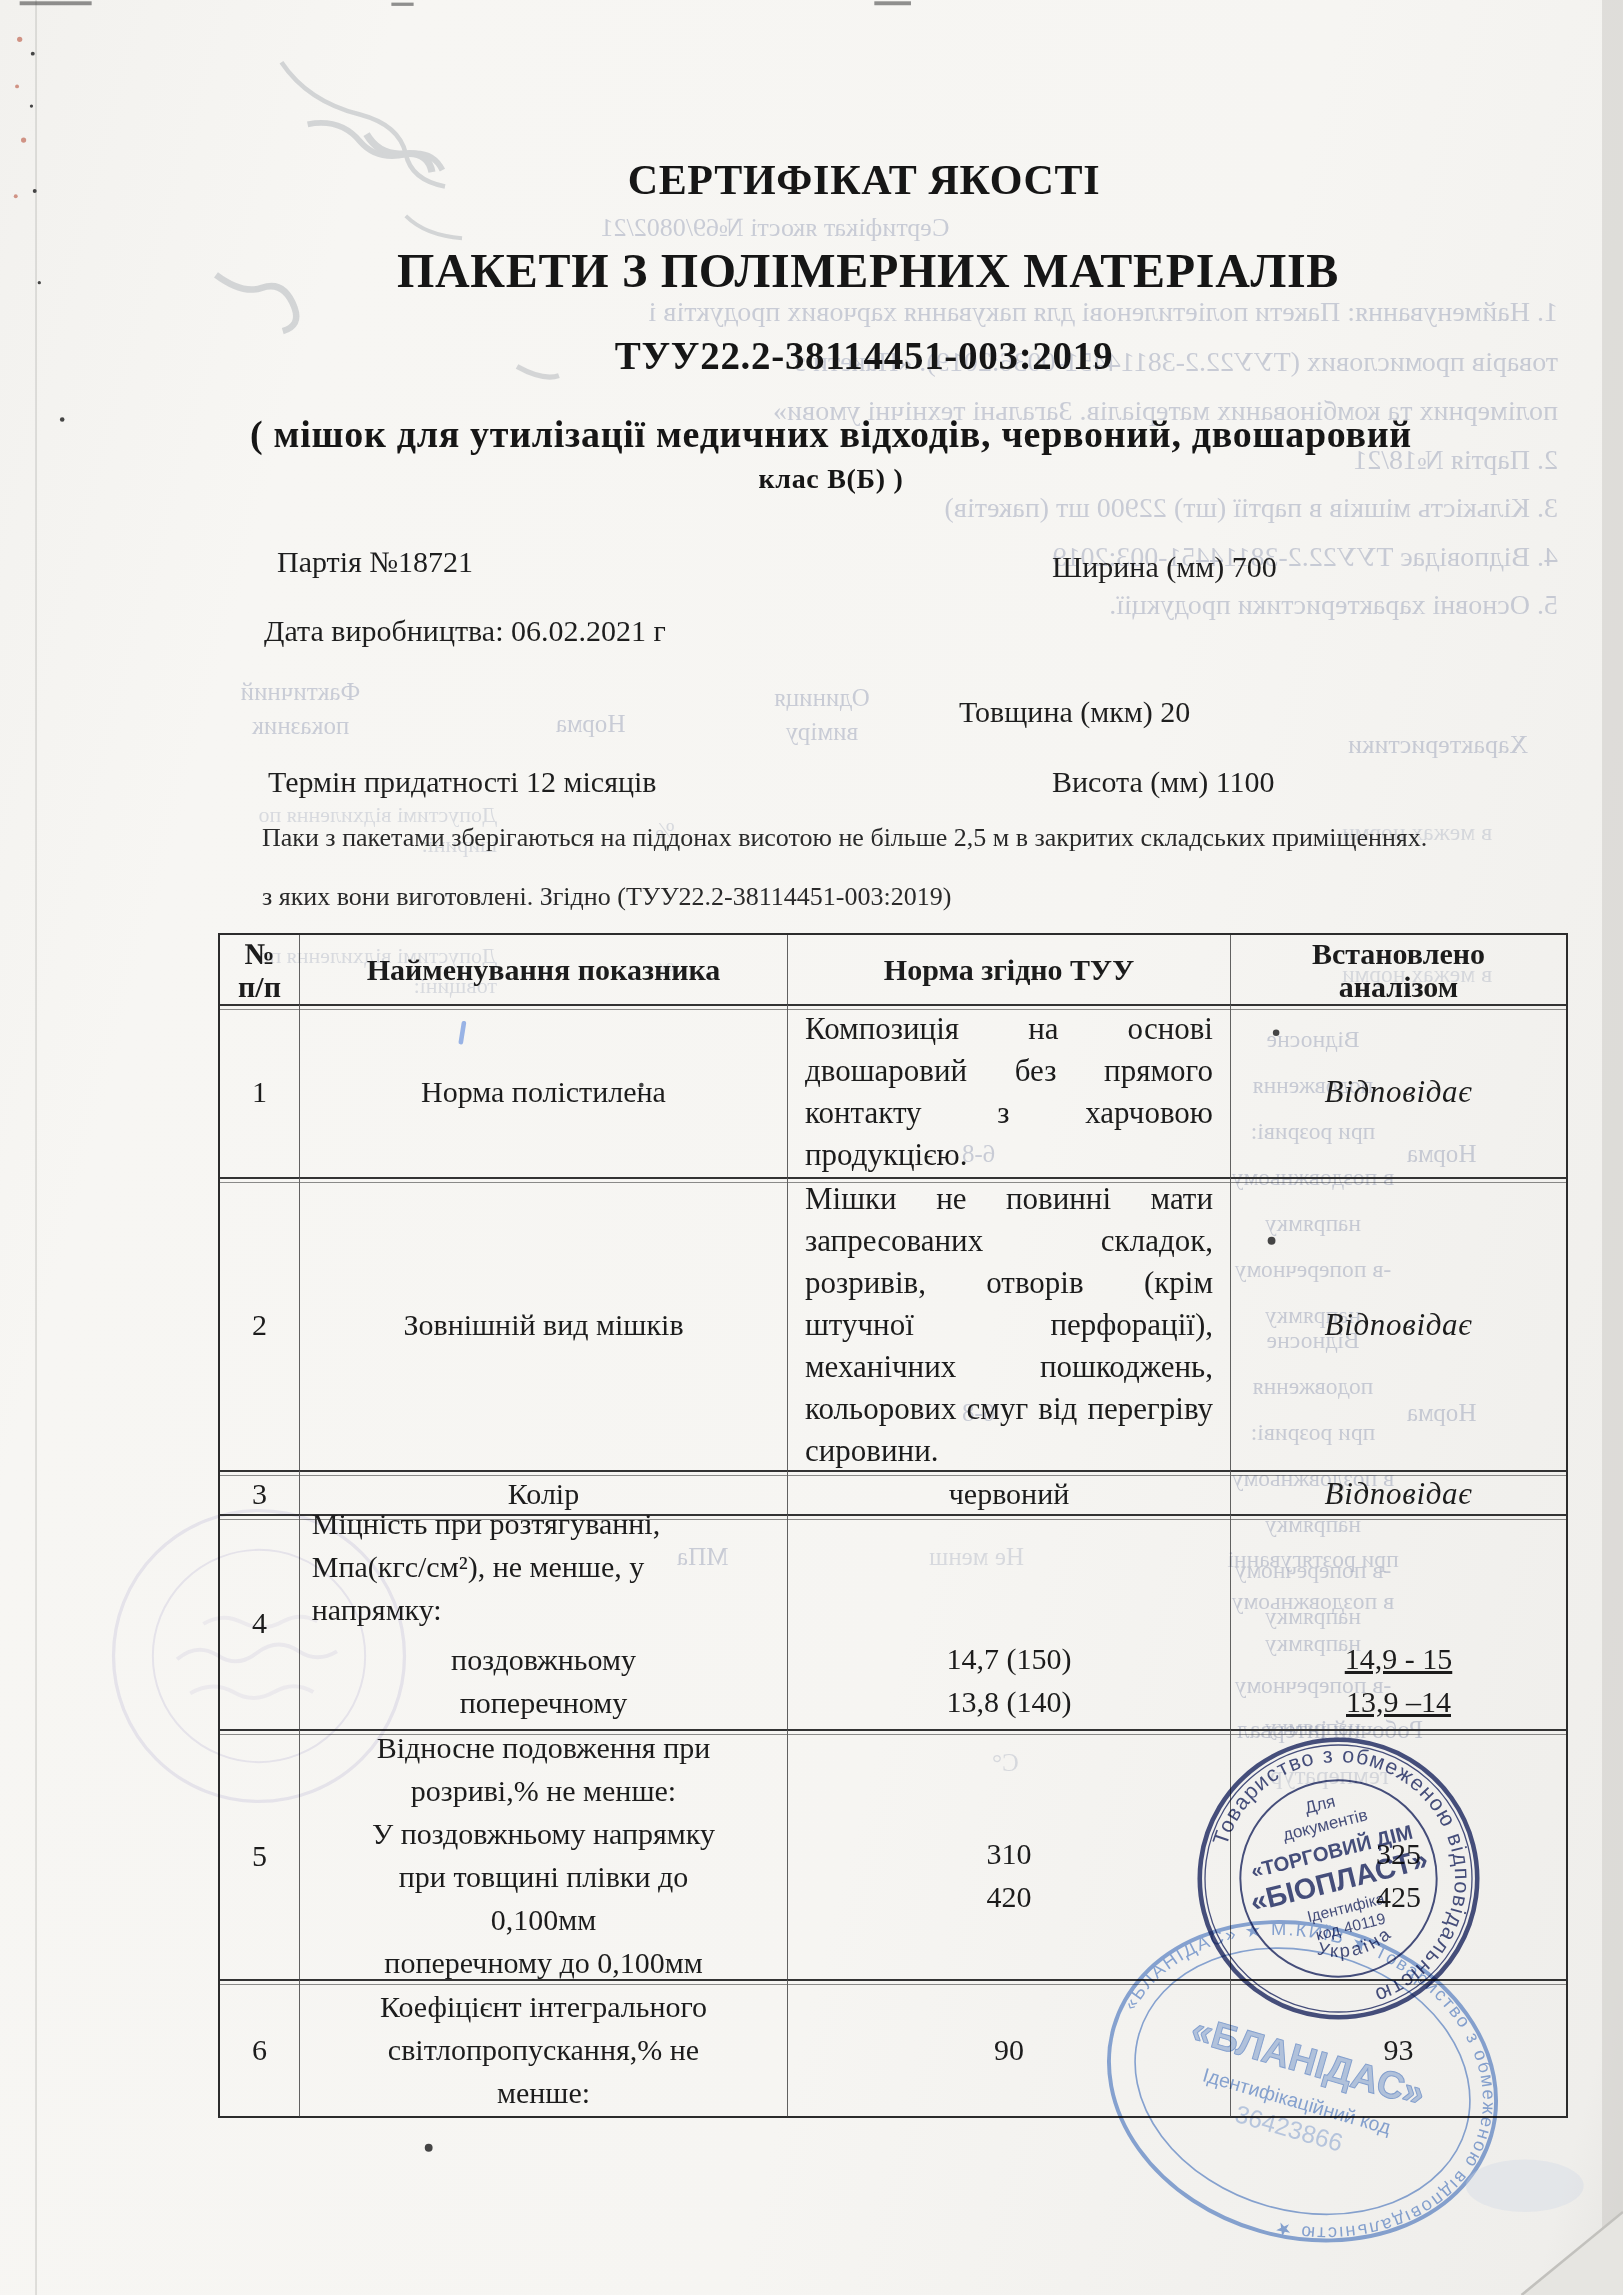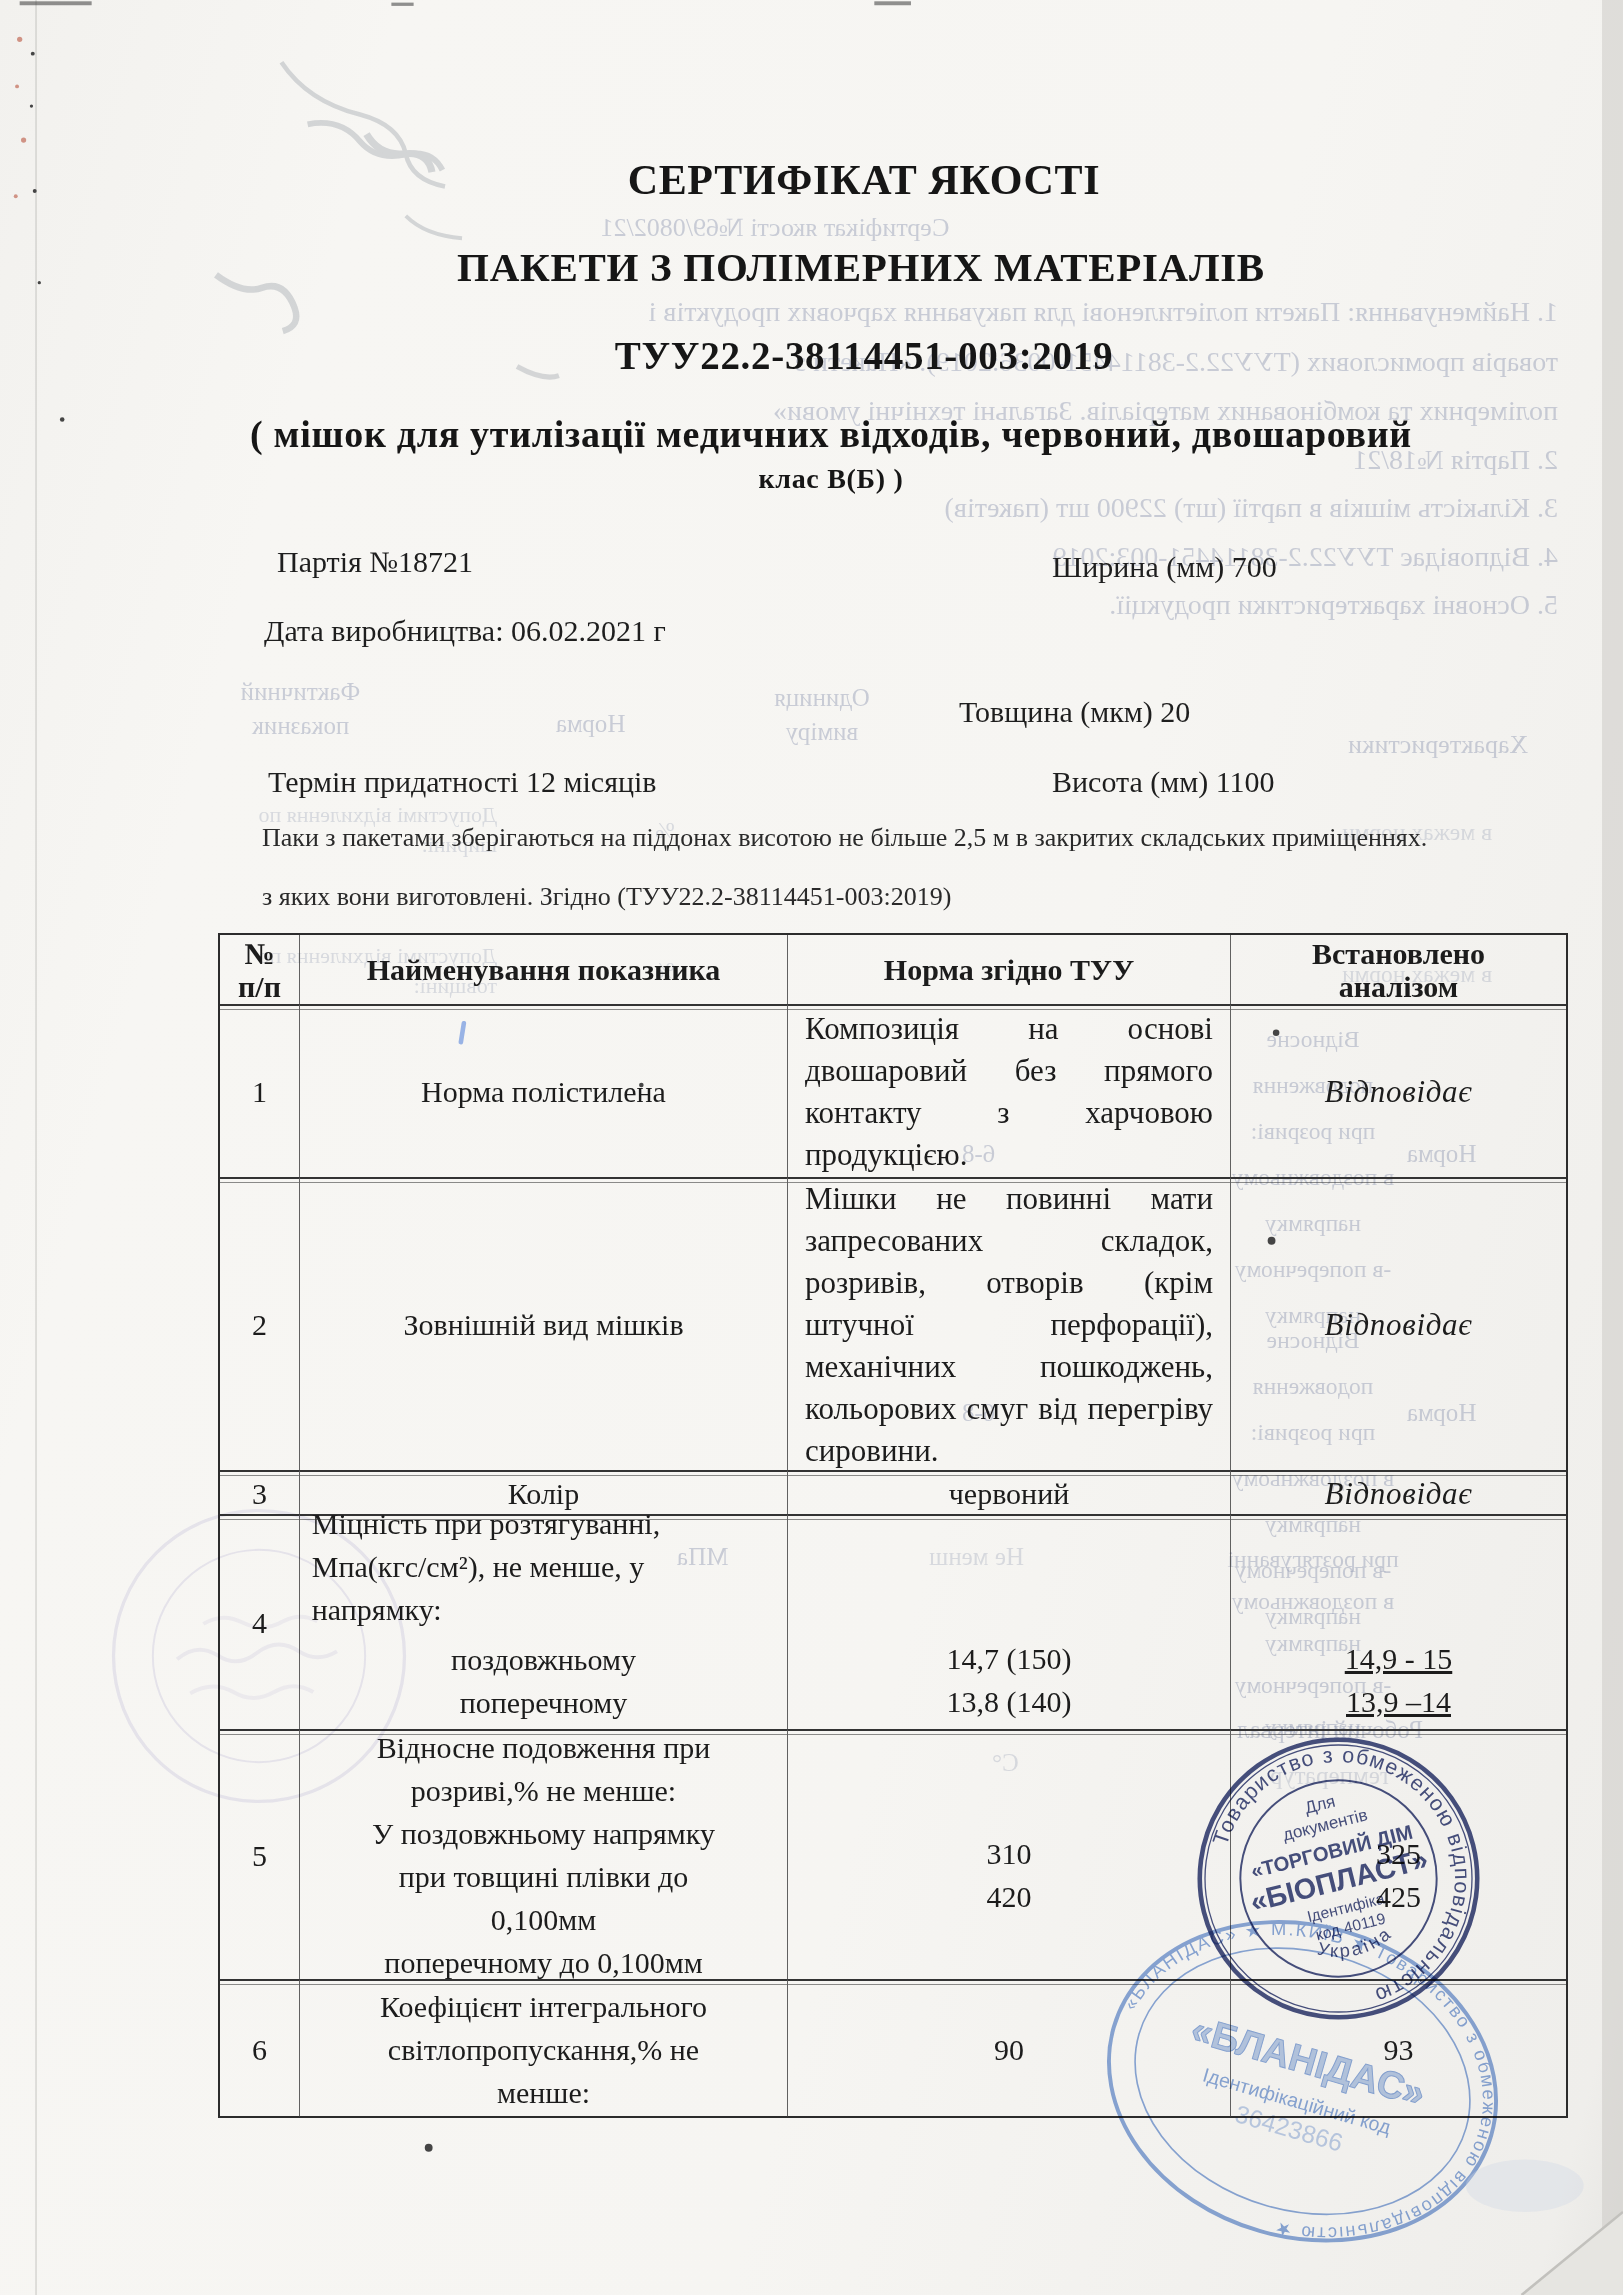--- a/index.html
+++ b/index.html
@@ -94,21 +94,21 @@
   <div class="abs ghost" style="left:1407px;top:1140px;font-size:25px;">Норма</div>
   <div class="abs ghost" style="left:962px;top:1399px;font-size:25px;">6-8</div>
   <div class="abs ghost" style="left:1407px;top:1399px;font-size:25px;">Норма</div>
   <div class="abs ghost" style="left:677px;top:1543px;font-size:25px;">МПа</div>
   <div class="abs ghost soft" style="left:929px;top:1543px;font-size:25px;">Не менш</div>
   <div class="abs ghost" style="left:1237px;top:1716px;font-size:25px;">Робочий інтервал</div>
   <div class="abs ghost soft" style="left:1270px;top:1762px;font-size:25px;">температур</div>
   <div class="abs ghost soft" style="left:992px;top:1749px;font-size:25px;">С°</div>
 
   <div class="abs title ctr" style="left:118px;top:156px;width:1492px;font-size:42px;">СЕРТИФІКАТ ЯКОСТІ</div>
-  <div class="abs title ctr" style="left:115px;top:243px;width:1492px;font-size:41px;">ПАКЕТИ З ПОЛІМЕРНИХ МАТЕРІАЛІВ</div>
+  <div class="abs title ctr" style="left:122px;top:243px;width:1492px;font-size:48px;">ПАКЕТИ З ПОЛІМЕРНИХ МАТЕРІАЛІВ</div>
   <div class="abs title ctr" style="left:118px;top:333px;width:1492px;font-size:39px;">ТУУ22.2-38114451-003:2019</div>
   <div class="abs title ctr" style="left:85px;top:412px;width:1492px;font-size:38px;">( мішок для утилізації медичних відходів, червоний, двошаровий</div>
   <div class="abs title ctr" style="left:85px;top:463px;width:1492px;font-size:28px;">клас В(Б) )</div>
 
   <div class="abs body-txt" style="left:277px;top:545px;">Партія №18721</div>
   <div class="abs body-txt" style="left:1052px;top:550px;">Ширина (мм) 700</div>
   <div class="abs body-txt" style="left:264px;top:614px;">Дата виробництва: 06.02.2021 г</div>
   <div class="abs body-txt" style="left:959px;top:695px;">Товщина (мкм) 20</div>
   <div class="abs body-txt" style="left:268px;top:765px;">Термін придатності 12 місяців</div>
   <div class="abs body-txt" style="left:1052px;top:765px;">Висота (мм) 1100</div>

